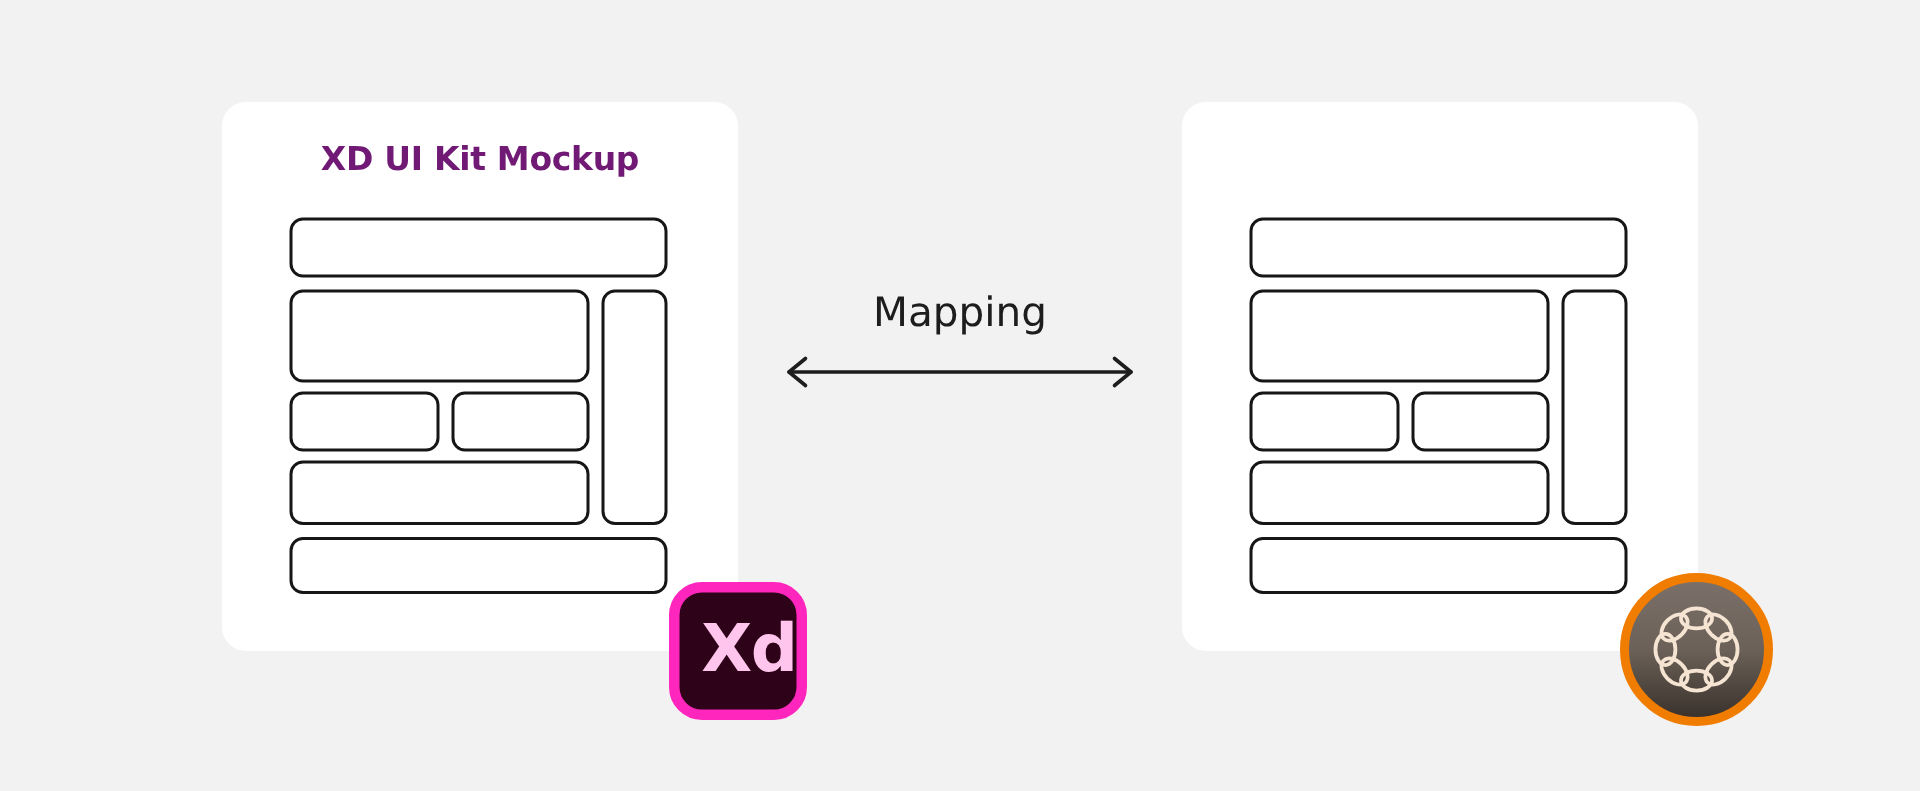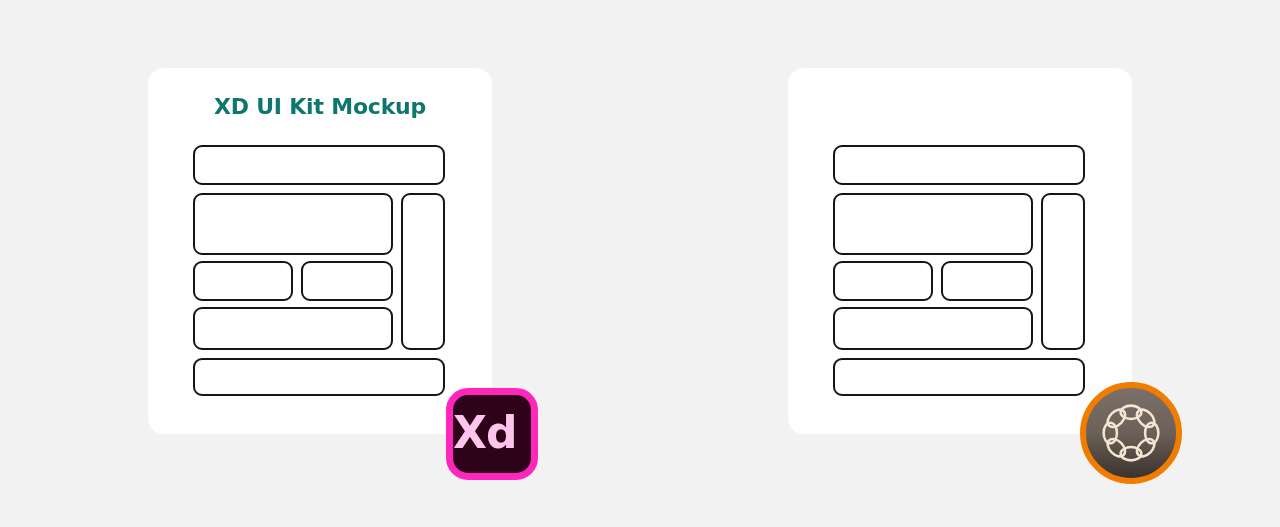--- a/index.html
+++ b/index.html
@@ -32,21 +32,21 @@
   .card-right { left: 788px; }
 
   .card-title {
     position: absolute;
     top: 24px;
     left: 0;
     width: 100%;
     text-align: center;
     font-size: 22px;
     font-weight: 700;
-    color: #0f766e;
+    color: #701a75;
     letter-spacing: -0.2px;
     line-height: 30px;
   }
 
   
   .wire {
     position: absolute;
     left: 45px;
     top: 77px;
     width: 252px;
@@ -105,21 +105,21 @@
     left: 446px;
     top: 388px;
     width: 92px;
     height: 92px;
     box-sizing: border-box;
     border-radius: 22px;
     background: #2e0319;
     border: 7px solid #ff26be;
     display: flex;
     align-items: center;
-    justify-content: flex-start;
+    justify-content: flex-end;
   }
   .xd-logo-text {
     font-size: 44px;
     font-weight: 600;
     color: #ffc5ec;
     letter-spacing: -1px;
     line-height: 44px;
     margin-top: -2px;
   }
 
@@ -166,20 +166,29 @@
       <div class="wbox w-header"></div>
       <div class="wbox w-hero"></div>
       <div class="wbox w-rail"></div>
       <div class="wbox w-half-a"></div>
       <div class="wbox w-half-b"></div>
       <div class="wbox w-wide"></div>
       <div class="wbox w-footer"></div>
     </div>
   </div>
 
+  <div class="mapping">
+    <div class="mapping-label">Mapping</div>
+
+    <svg class="mapping-arrow" viewBox="0 0 280 28">
+      <line x1="26" y1="14" x2="254" y2="14" stroke="#1d1d1d" stroke-width="2.4" stroke-linecap="round"></line>
+      <polyline points="37,5 26,14 37,23" fill="none" stroke="#1d1d1d" stroke-width="2.4" stroke-linecap="round" stroke-linejoin="round"></polyline>
+      <polyline points="243,5 254,14 243,23" fill="none" stroke="#1d1d1d" stroke-width="2.4" stroke-linecap="round" stroke-linejoin="round"></polyline>
+    </svg>
+  </div>
 
   <div class="xd-logo">
     <span class="xd-logo-text">Xd</span>
   </div>
 
   <div class="aem-logo">
     <svg class="aem-mark" width="74" height="74" viewBox="0 0 100 100">
       <g fill="none" stroke="#f5e4d2" stroke-width="3.4">
         <ellipse cx="50" cy="22" rx="14" ry="9" transform="rotate(0 50 22)"></ellipse>
         <ellipse cx="69.8" cy="30.2" rx="14" ry="9" transform="rotate(45 69.8 30.2)"></ellipse>

